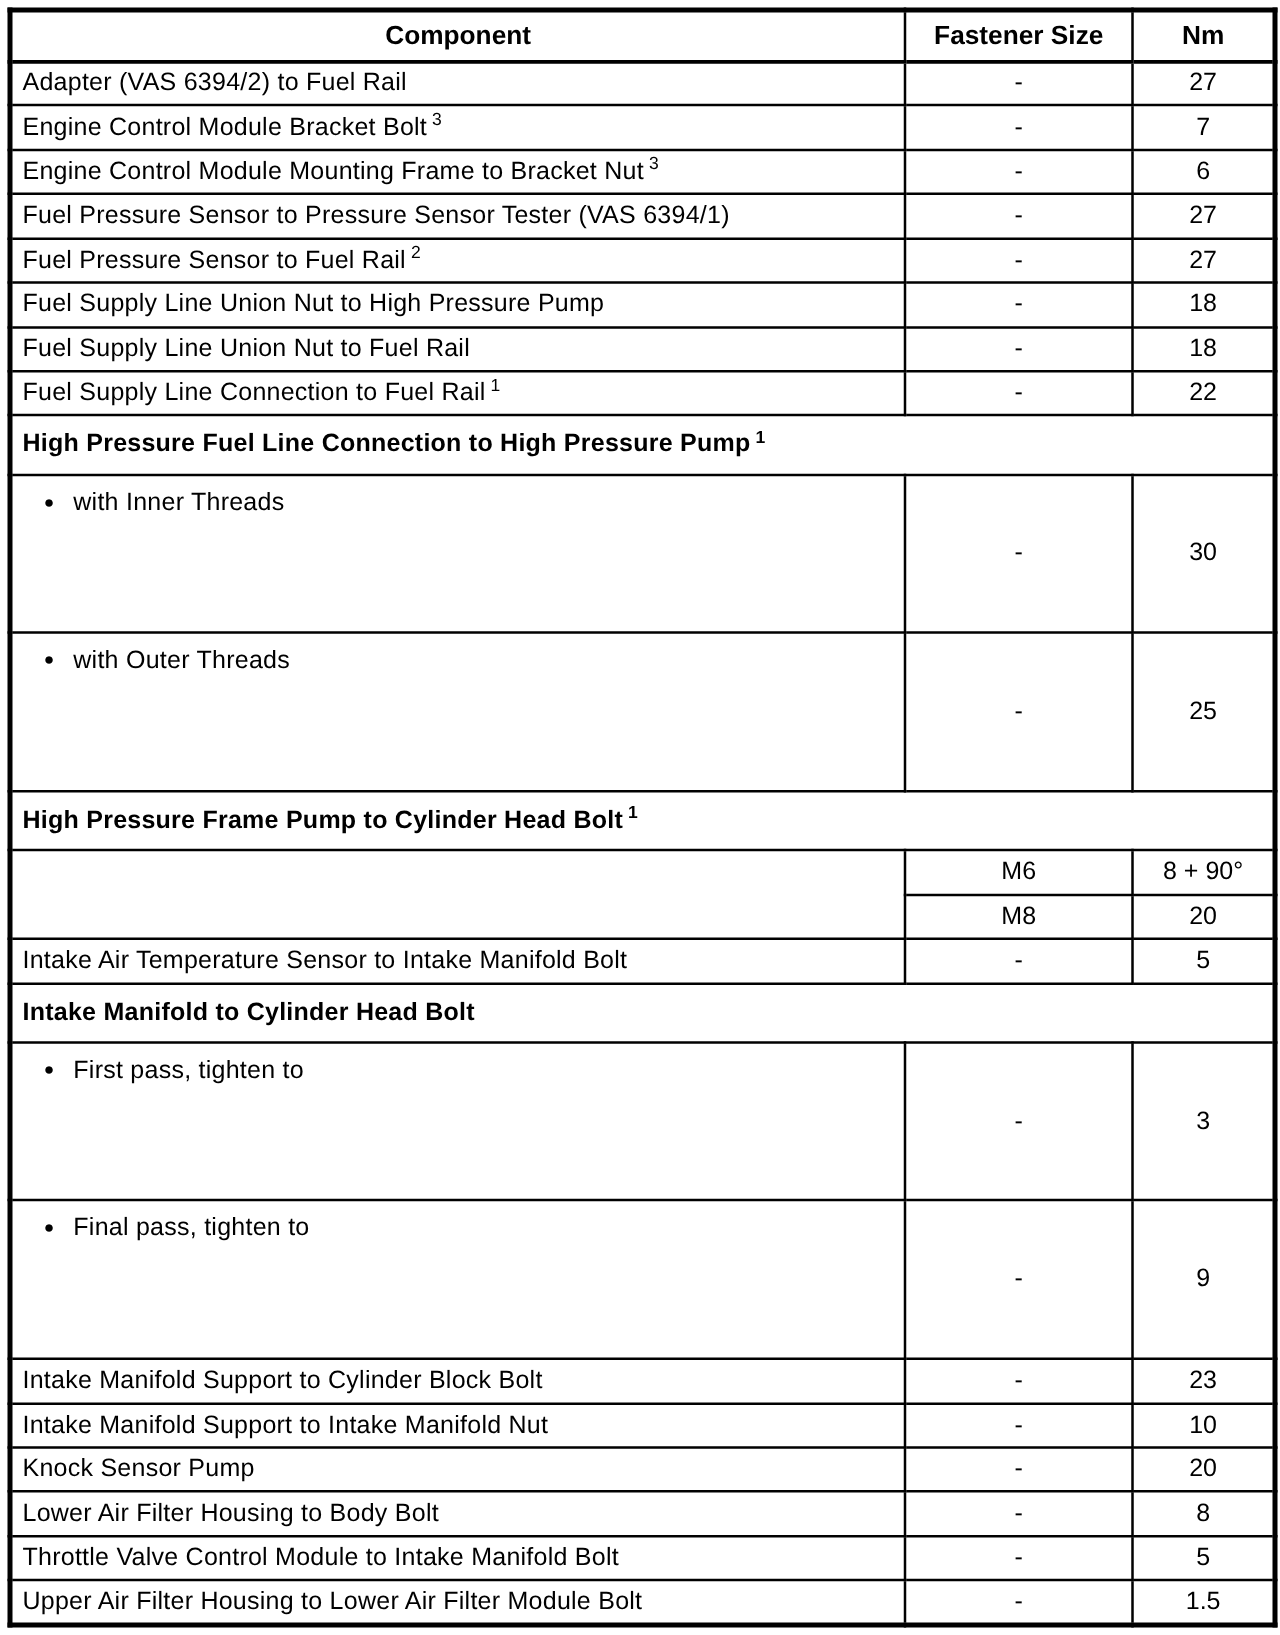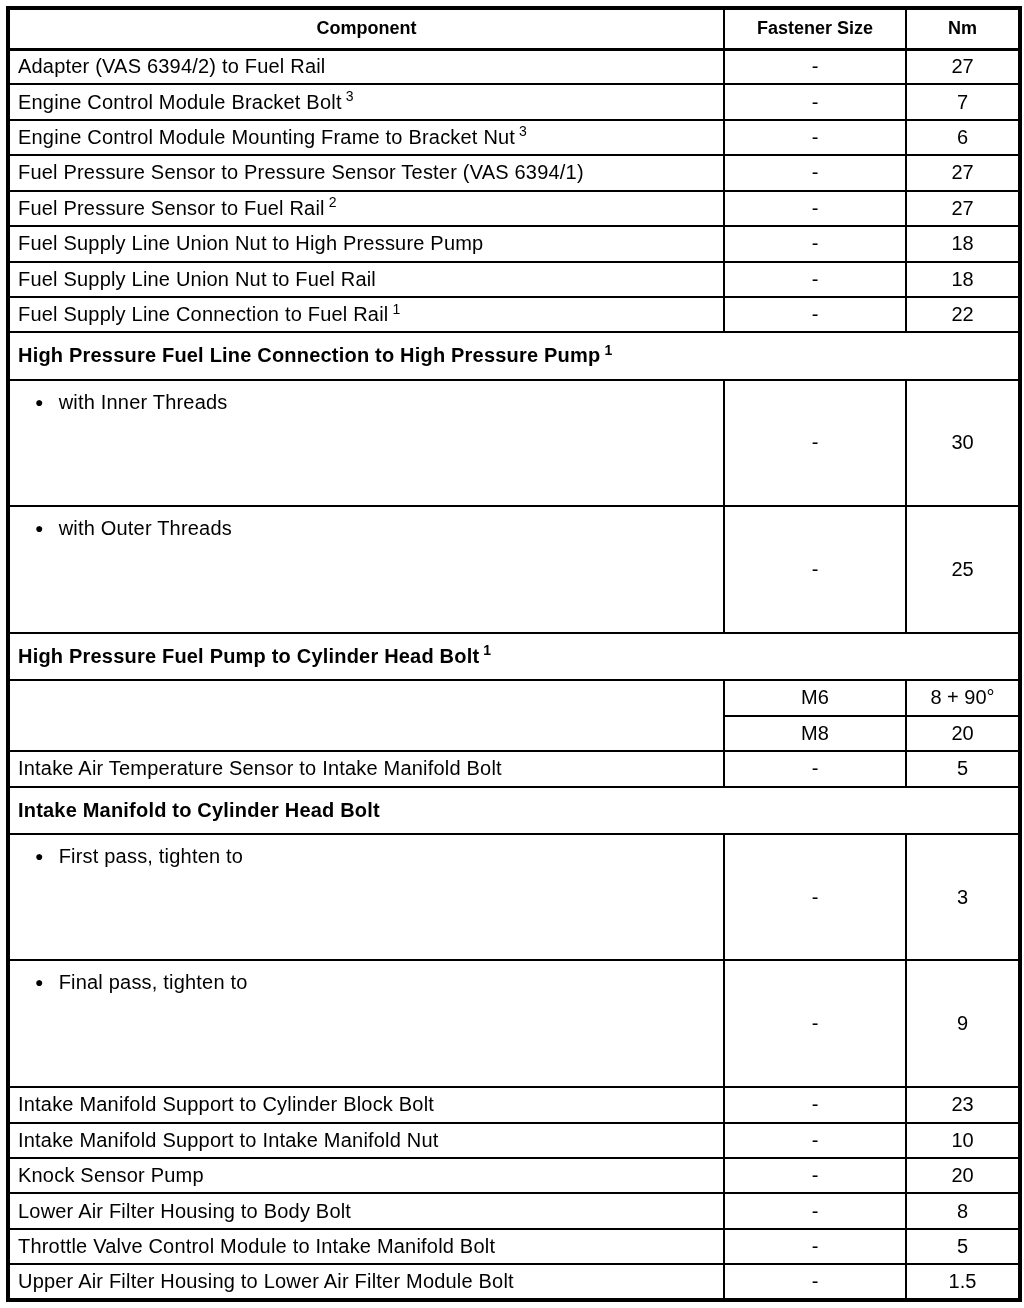--- a/index.html
+++ b/index.html
@@ -22,21 +22,21 @@
   }
   col.col-comp { width: 716px; }
   col.col-fast { width: 182px; }
   col.col-nm   { width: 114px; }
   th, td {
     border: 2px solid #000;
     overflow: hidden;
   }
   thead tr { height: 41px; }
   th {
-    font-size: 18px;
+    font-size: 21px;
     font-weight: bold;
     text-align: center;
     vertical-align: middle;
     border-bottom: 3px solid #000;
     padding: 0 4px;
   }
   td {
     font-size: 20px;
     vertical-align: middle;
   }
@@ -131,21 +131,21 @@
           <td class="c-comp bullet-cell"><span class="dot">●</span><span>with Inner Threads</span></td>
           <td class="c-center"><span>-</span></td>
           <td class="c-center"><span>30</span></td>
         </tr>
         <tr class="h-tall">
           <td class="c-comp bullet-cell"><span class="dot">●</span><span>with Outer Threads</span></td>
           <td class="c-center"><span>-</span></td>
           <td class="c-center"><span>25</span></td>
         </tr>
         <tr class="h-sec">
-          <td class="c-comp" colspan="3"><span>High Pressure Fuel Pump to Cylinder Head Bolt</span><sup>1</sup></td>
+          <td class="c-comp" colspan="3"><span>High Pressure Frame Pump to Cylinder Head Bolt</span><sup>1</sup></td>
         </tr>
         <tr class="h-reg">
           <td class="c-comp" rowspan="2"></td>
           <td class="c-center"><span>M6</span></td>
           <td class="c-center"><span>8 + 90°</span></td>
         </tr>
         <tr class="h-reg">
           <td class="c-center"><span>M8</span></td>
           <td class="c-center"><span>20</span></td>
         </tr>

